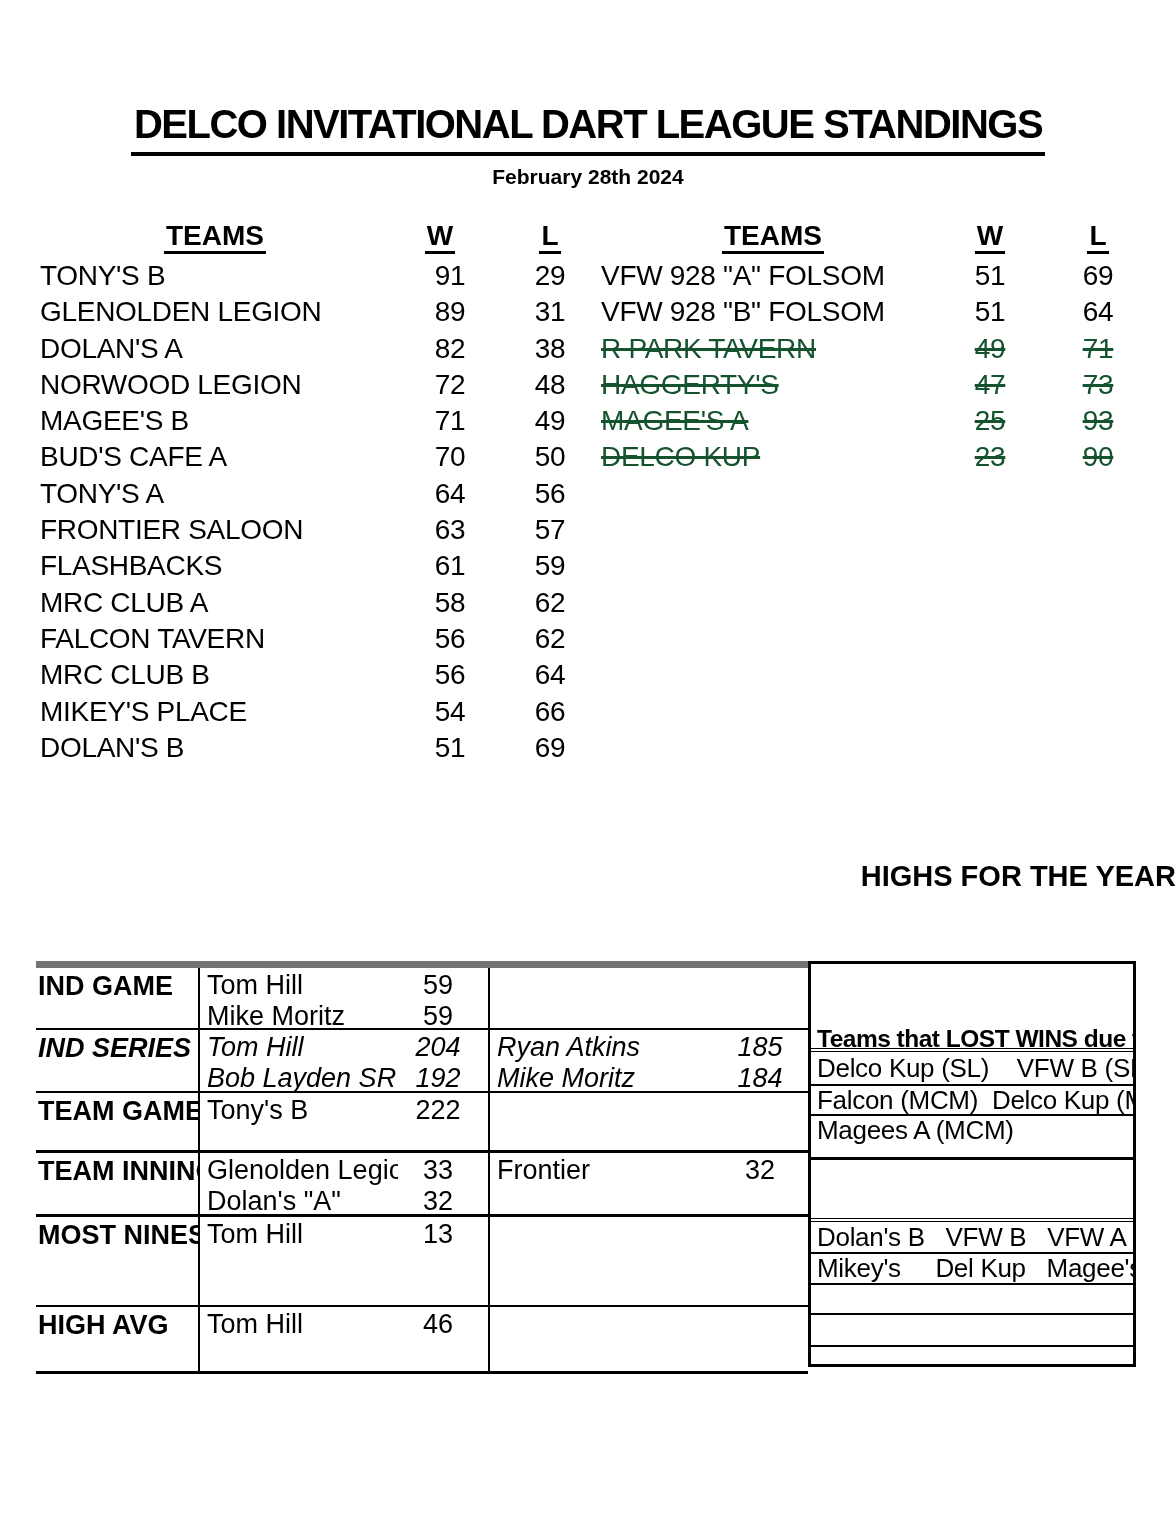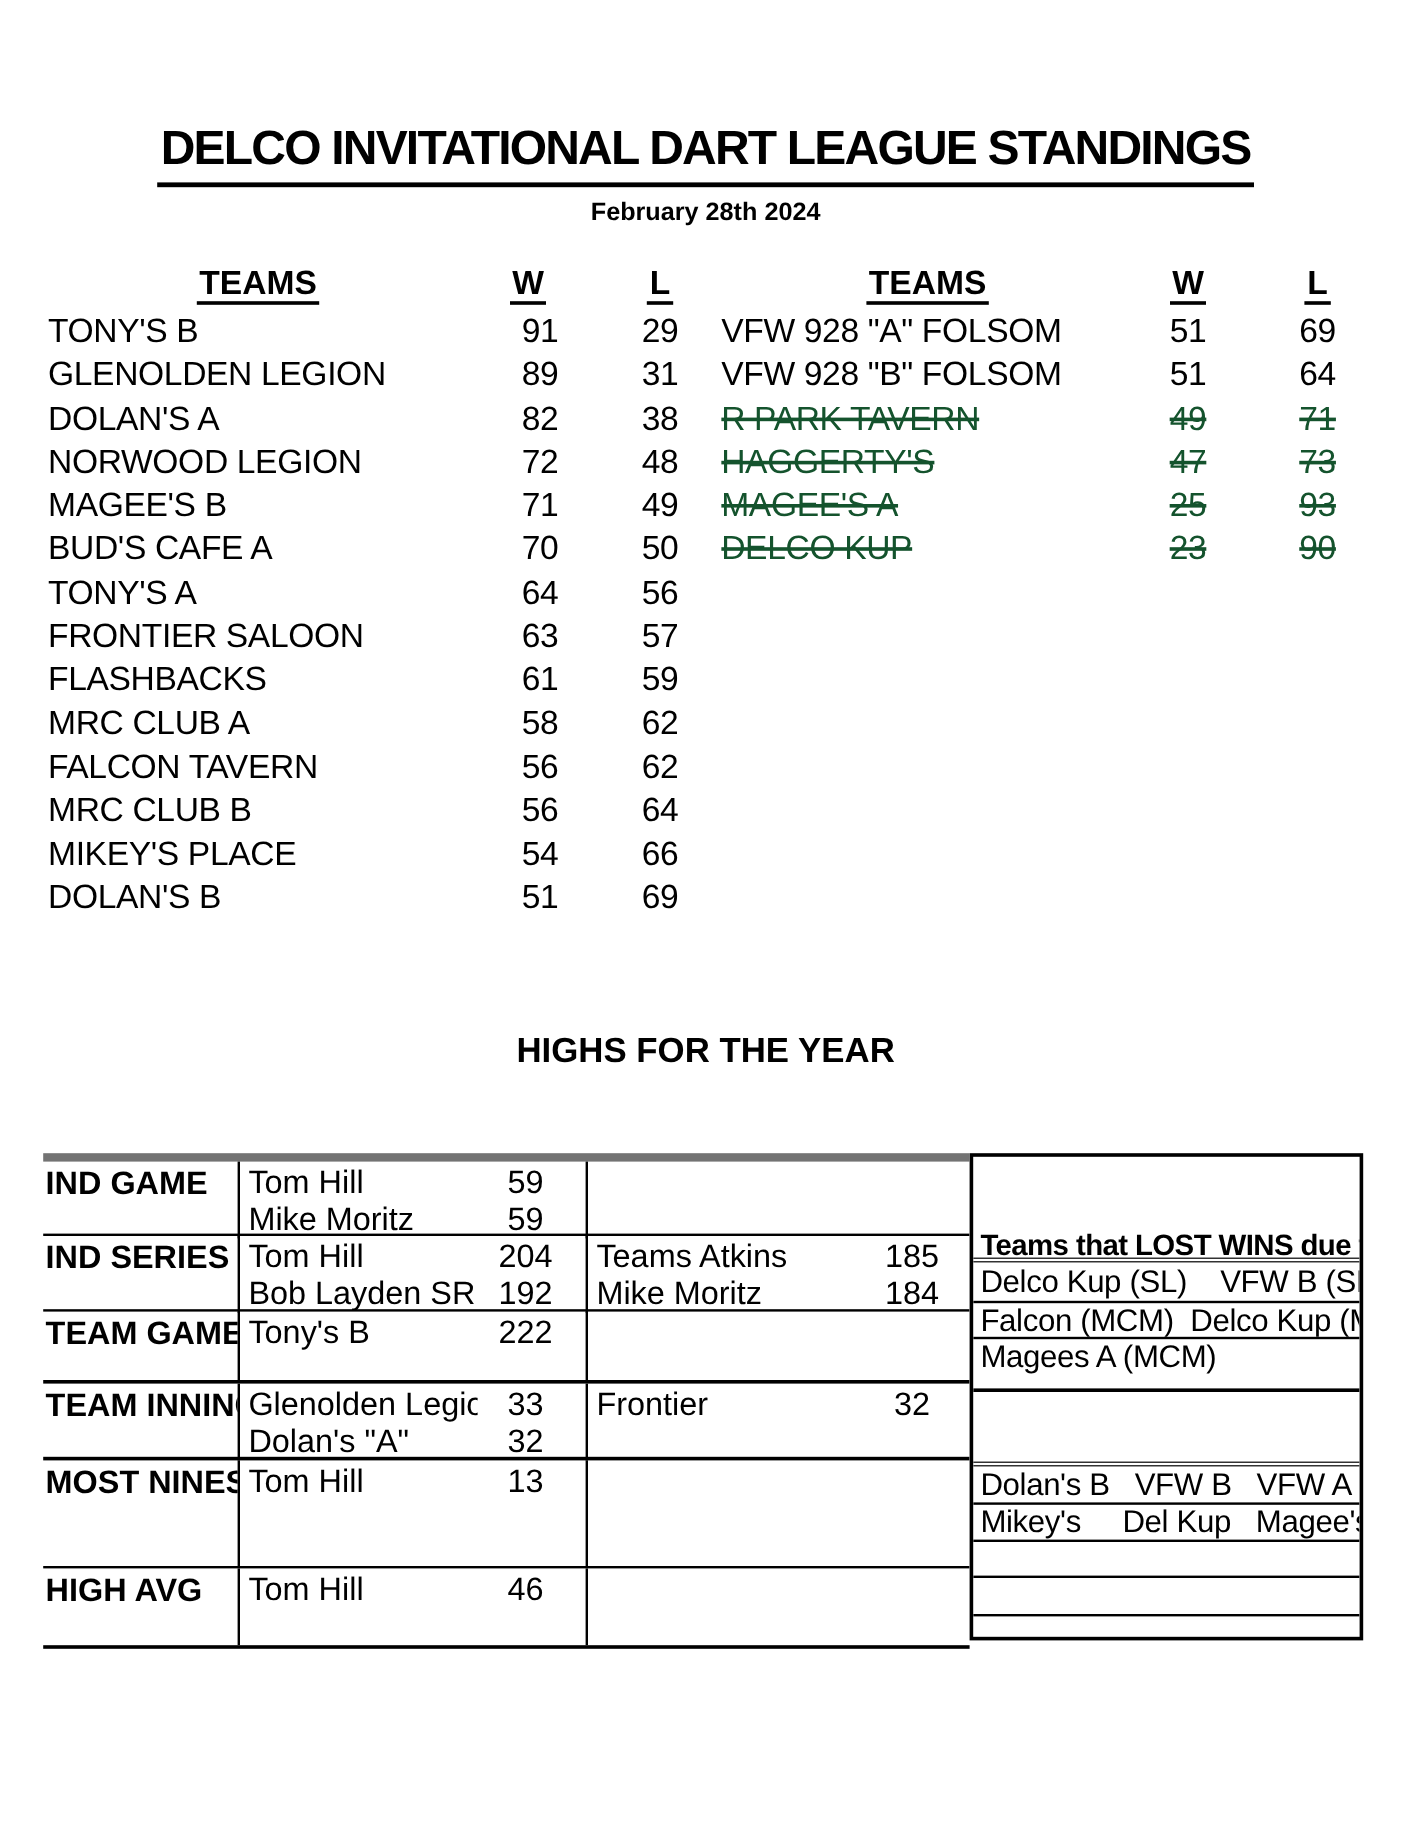--- a/index.html
+++ b/index.html
@@ -30,39 +30,39 @@
   .srow { display:grid; height:36.3px; line-height:36.3px; font-size:28px; letter-spacing:-0.3px; }
   .stbl-left  .srow { grid-template-columns:370px 80px 120px; }
   .stbl-right .srow { grid-template-columns:344px 90px 126px; }
   .srow .name { text-align:left; white-space:nowrap; overflow:hidden; }
   .srow .num  { text-align:center; }
   .srow.struck > div {
     color:#14532d; text-decoration:line-through; text-decoration-thickness:2.5px;
   }
 
   
-  .highs-heading { position:absolute; top:860px; left:0; width:1176px; text-align:center;
+  .highs-heading { position:absolute; top:860px; left:0; width:1176px; text-align:right;
     font-size:29px; font-weight:bold; }
 
   
   .highs-table { position:absolute; left:36px; top:961px; width:772px; border-top:7px solid #737373; }
   .hrow { display:grid; grid-template-columns:164px 290px 318px; border-bottom:2px solid #000; }
   .hrow.thick { border-bottom:3px solid #000; }
   .hrow .cat {
     font-weight:bold; font-size:27px; line-height:30px; padding:3px 0 0 2px;
     border-right:2px solid #000; white-space:nowrap; overflow:hidden;
   }
   .hrow .names { border-right:2px solid #000; padding-top:2px; }
   .hrow .mid   { padding-top:2px; }
   .hline { display:grid; grid-template-columns:1fr 80px; padding-left:7px; padding-right:10px;
     font-size:27px; line-height:31px; }
   .mid .hline { grid-template-columns:1fr 84px; padding-right:6px; }
   .hline .nm { white-space:nowrap; overflow:hidden; }
   .hline .vl { text-align:center; }
-  .h62{height:62px;} .h63{height:63px;} .h60{height:60px;} .h64{height:64px;} .h90{height:90px;} .h67{height:67px;}
+  .h62{height:62px;} .h63{height:63px;font-style:italic;} .h60{height:60px;} .h64{height:64px;} .h90{height:90px;} .h67{height:67px;}
 
   
   .penalty { position:absolute; left:808px; top:961px; width:328px; height:406px;
     border:3px solid #000; overflow:hidden; background:#fff; }
   .prow { overflow:hidden; white-space:pre; border-bottom:2px solid #000;
     font-size:26px; line-height:29px; padding-left:6px; letter-spacing:-0.3px; }
   .prow.bold { font-weight:bold; font-size:24.5px; letter-spacing:-0.5px; padding-top:2px; }
   .prow.dbl { border-bottom:4px double #000; }
   .prow.thick { border-bottom:3px solid #000; }
   .prow.last { border-bottom:none; }
@@ -224,21 +224,21 @@
         <span class="nm">Tom Hill</span>
         <span class="vl">204</span>
       </div>
       <div class="hline">
         <span class="nm">Bob Layden SR</span>
         <span class="vl">192</span>
       </div>
     </div>
     <div class="mid">
       <div class="hline">
-        <span class="nm">Teams Atkins</span>
+        <span class="nm">Ryan Atkins</span>
         <span class="vl">185</span>
       </div>
       <div class="hline">
         <span class="nm">Mike Moritz</span>
         <span class="vl">184</span>
       </div>
     </div>
   </div>
 
   <div class="hrow h60 thick">

